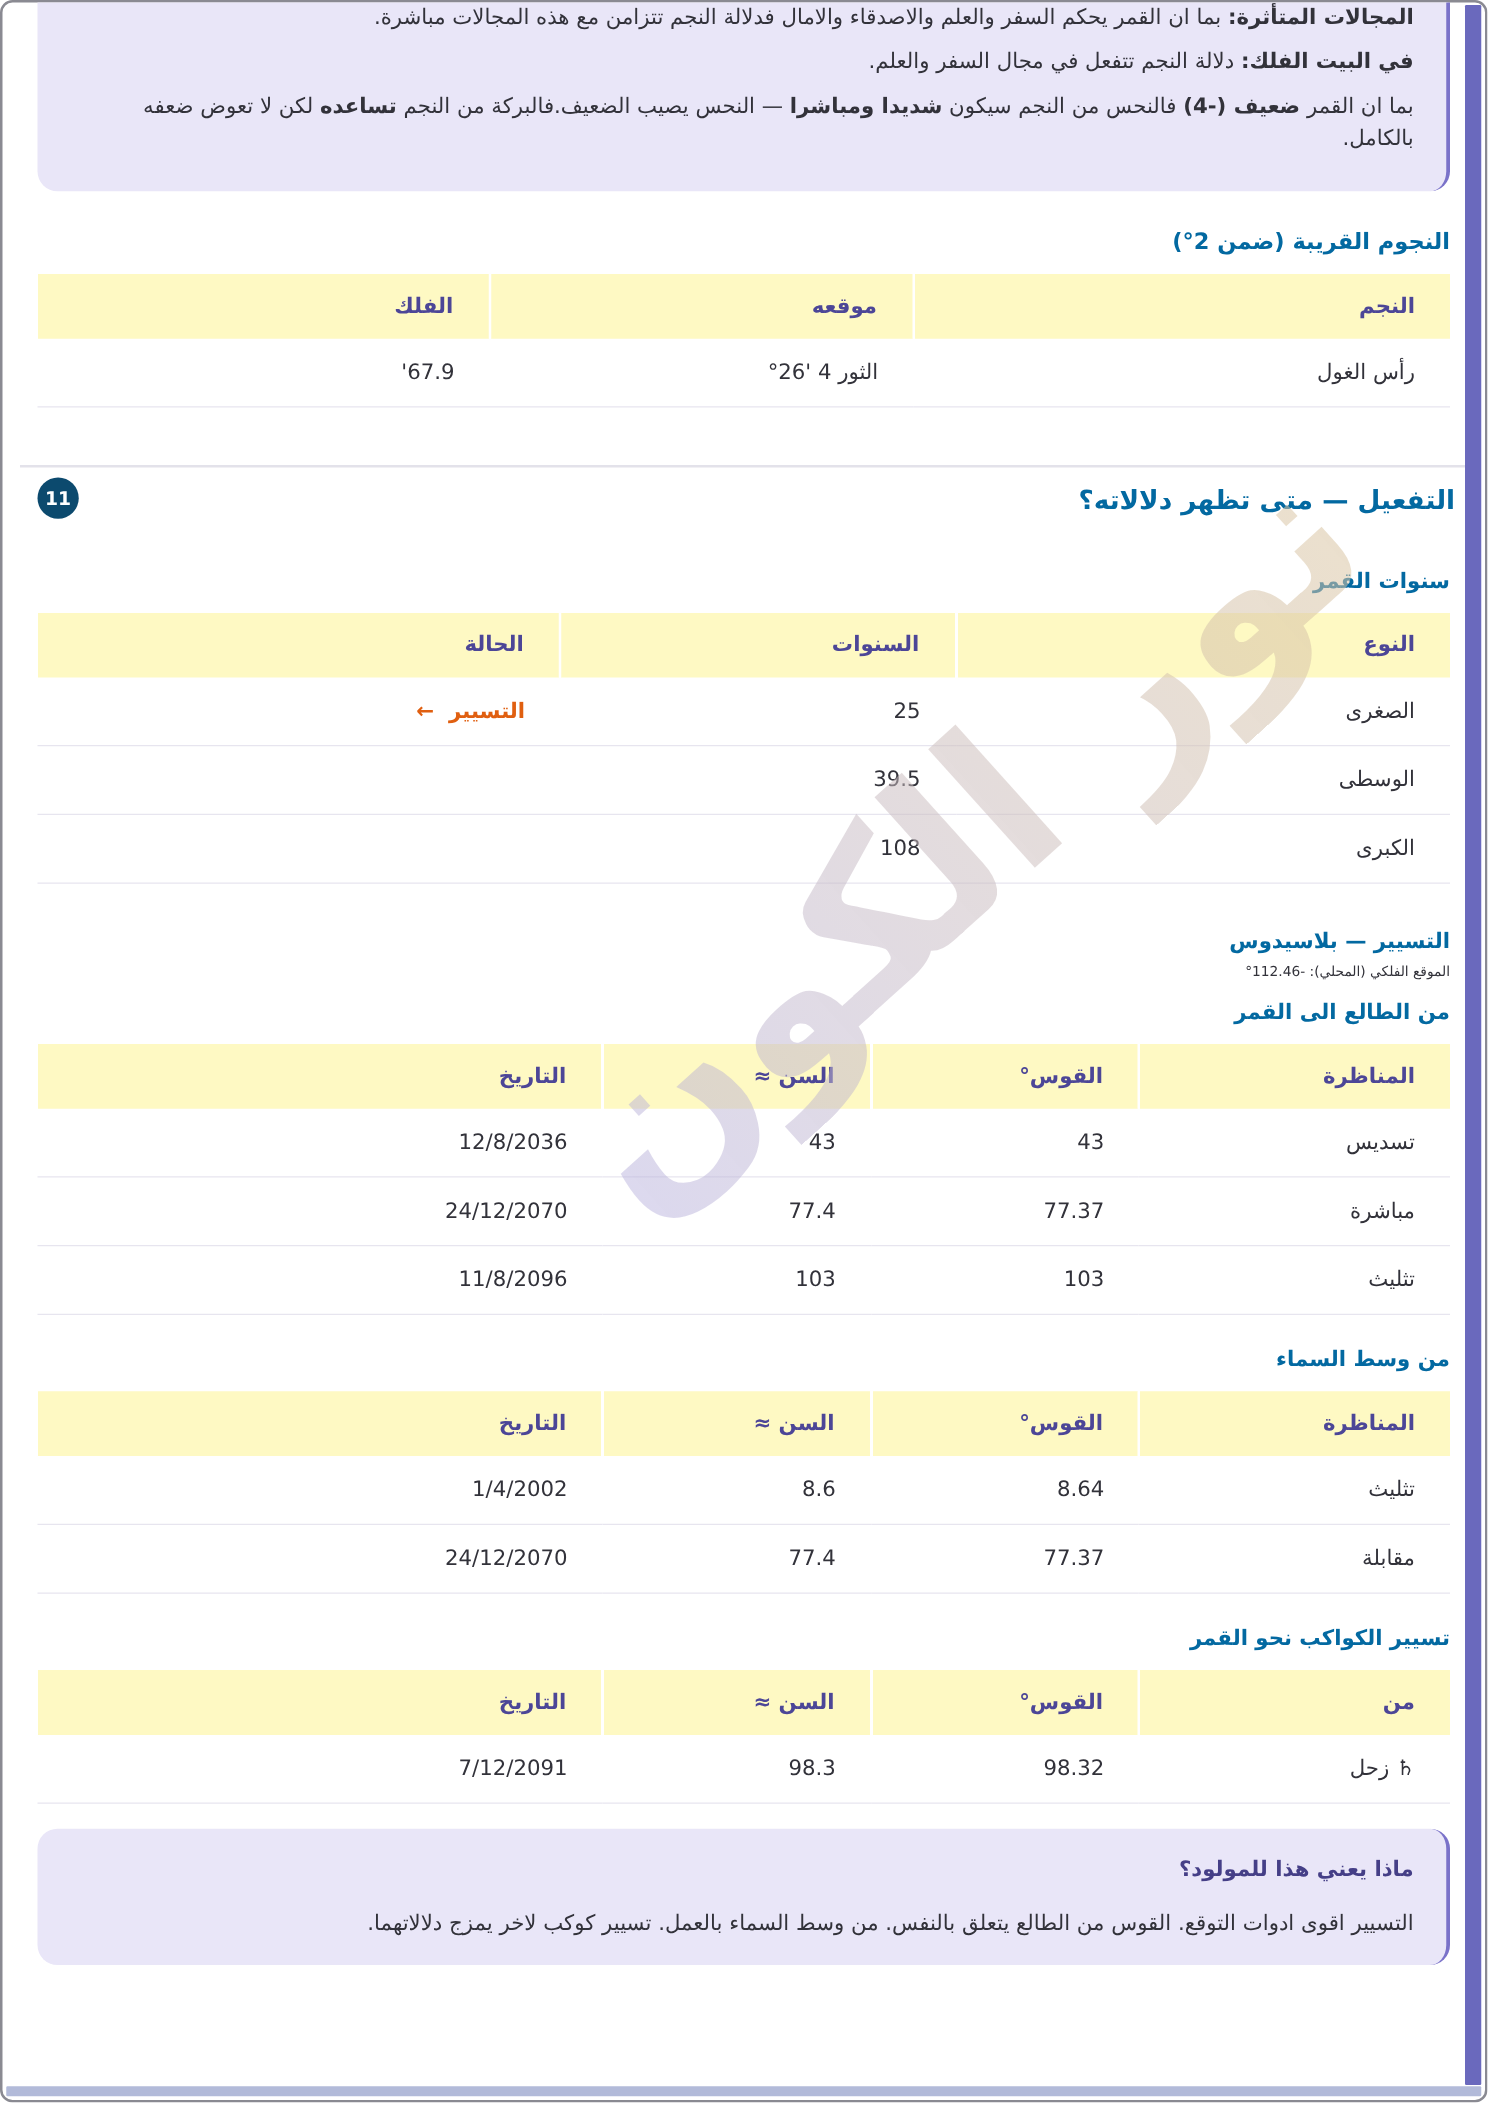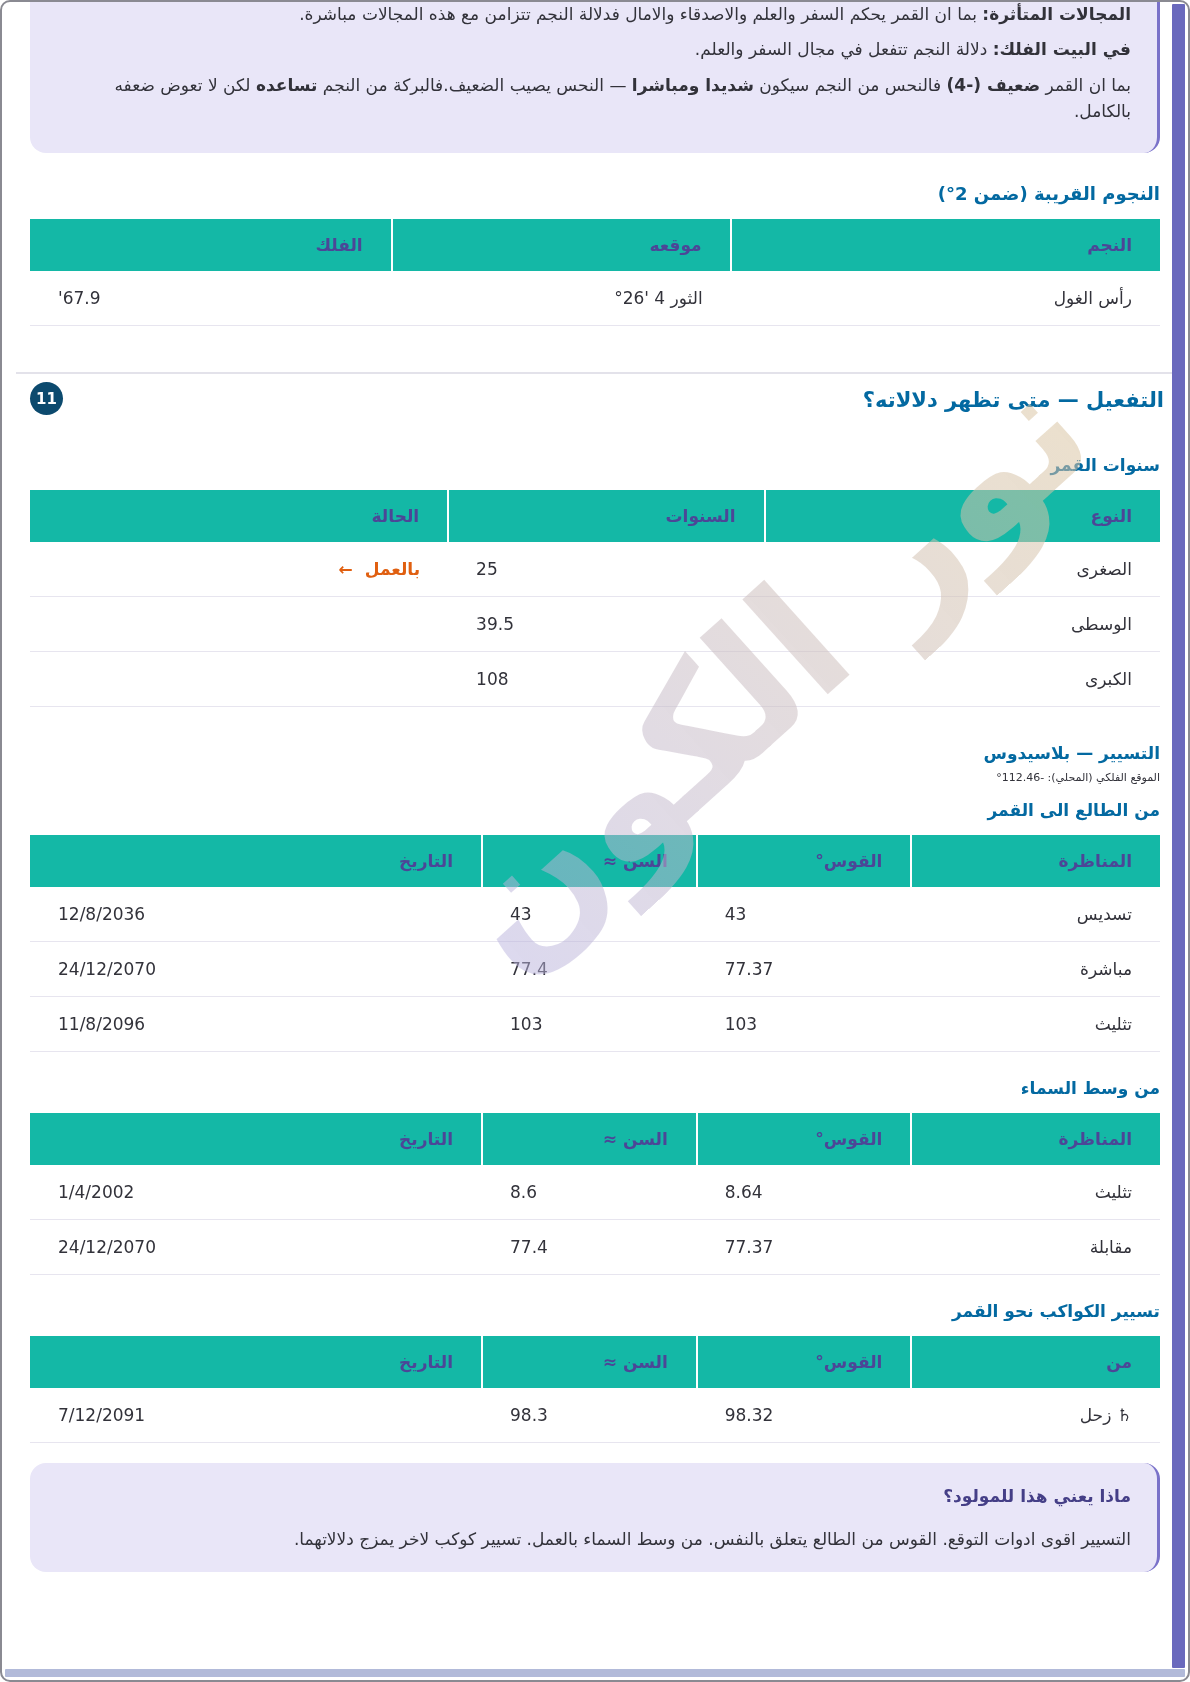--- a/index.html
+++ b/index.html
@@ -45,27 +45,27 @@
     margin-top:-6px;
   }
 
   
   table {
     width:calc(100% - 56px); margin:15px 28px 0 28px;
     border-collapse:collapse; table-layout:fixed;
     font-size:17px;
   }
   thead td {
-    background:#14b8a6; color:#4c4697; font-weight:bold;
+    background:#fef9c3; color:#4c4697; font-weight:bold;
     padding:16px 28px; border-left:2px solid #fff;
   }
   thead td:last-child { border-left:none; }
   tbody td { padding:17px 28px; border-bottom:1px solid #e7e5ef; }
   td { text-align:start; vertical-align:middle; overflow:hidden; }
-  td.num { direction:ltr; }
+  td.num { direction:ltr; text-align:right; }
   .ltr { direction:ltr; unicode-bidi:embed; display:inline-block; }
 
   .status-cell { color:#e05f10; font-weight:bold; }
   .status-cell .st-arrow { margin-right:6px; }
 
   .pos-line { margin:8px 28px 0 28px; font-size:11px; }
 
   hr.divider {
     border:none; border-top:2px solid #e3e2ea;
     margin:46px 12px 0 14px;
@@ -161,21 +161,21 @@
           <td>النوع</td>
           <td>السنوات</td>
           <td>الحالة</td>
         </tr>
       </thead>
       <tbody>
         <tr>
           <td>الصغرى</td>
           <td class="num">25</td>
           <td class="status-cell">
-            <span>بالعمل</span>
+            <span>التسيير</span>
             <span class="st-arrow">←</span>
           </td>
         </tr>
         <tr>
           <td>الوسطى</td>
           <td class="num">39.5</td>
           <td class="status-cell"></td>
         </tr>
         <tr>
           <td>الكبرى</td>

